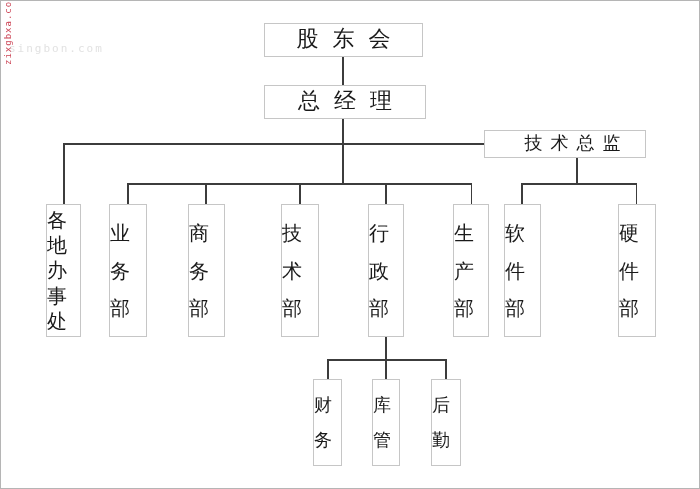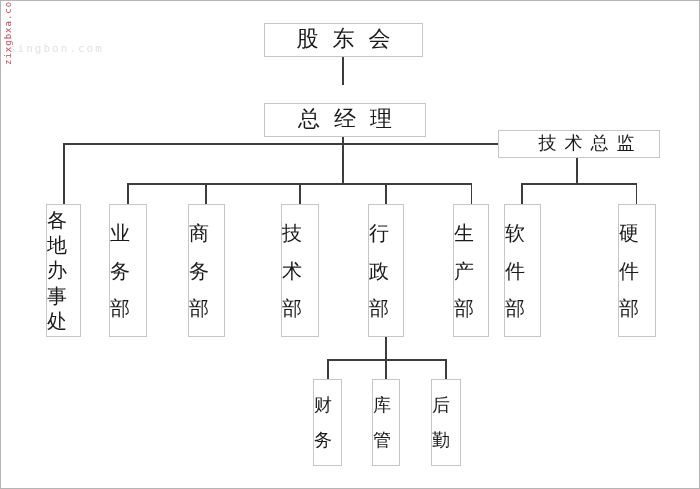--- a/index.html
+++ b/index.html
@@ -73,25 +73,25 @@
   <div class="line vline" style="left:384px;top:336px;height:22px;"></div>
   <div class="line hline" style="left:326px;top:358px;width:119px;"></div>
   <div class="line vline" style="left:326px;top:358px;height:20px;"></div>
   <div class="line vline" style="left:384px;top:358px;height:20px;"></div>
   <div class="line vline" style="left:444px;top:358px;height:20px;"></div>
 
   <div class="node" style="left:263px;top:22px;width:159px;height:34px;">
     <span class="hlabel">股东会</span>
   </div>
 
-  <div class="node" style="left:263px;top:84px;width:162px;height:34px;margin-top:18px;">
+  <div class="node" style="left:263px;top:84px;width:162px;height:34px;">
     <span class="hlabel">总经理</span>
   </div>
 
-  <div class="node" style="left:497px;top:129px;width:162px;height:28px;padding-left:15px;">
+  <div class="node" style="left:483px;top:129px;width:162px;height:28px;padding-left:15px;">
     <span class="hlabel-sm">技术总监</span>
   </div>
 
   <div class="node vbox dept" style="left:45px;top:203px;width:35px;height:133px;">
       <span>各</span>
       <span>地</span>
       <span>办</span>
       <span>事</span>
       <span>处</span>
     </div>

